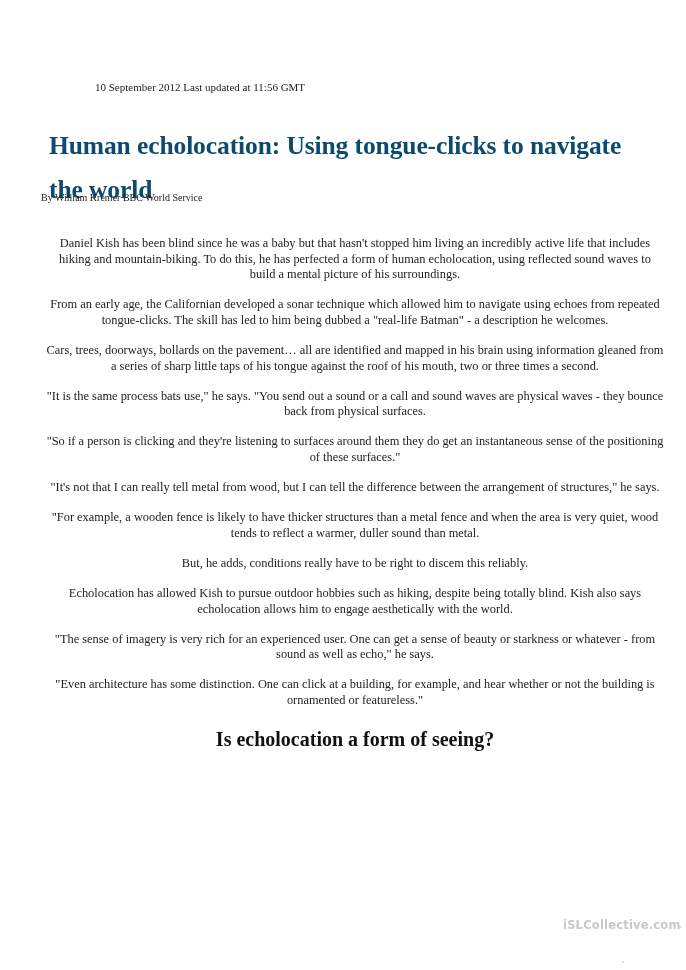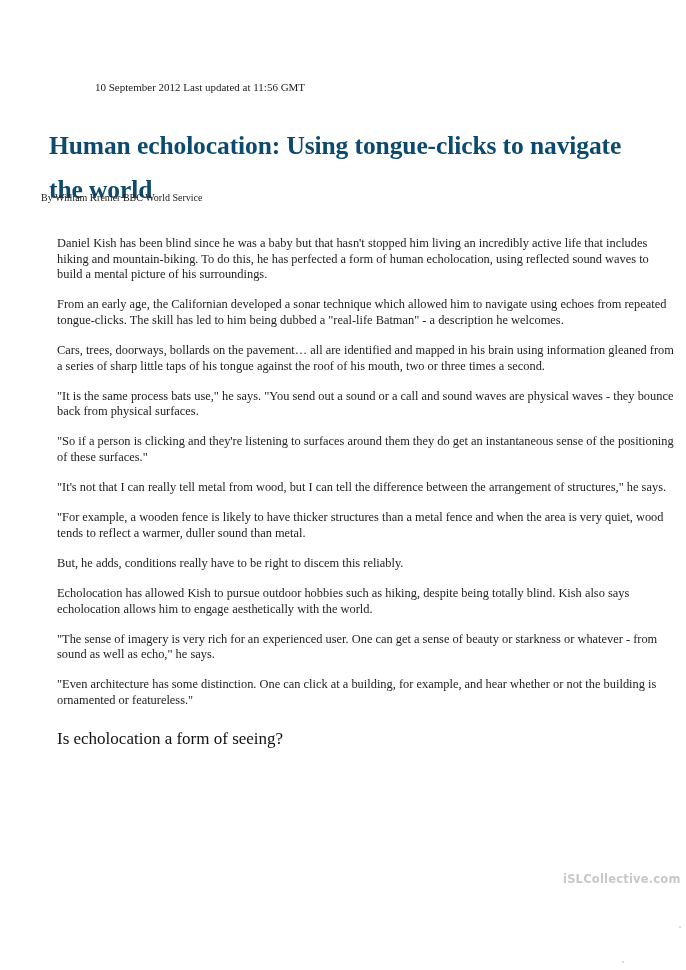--- a/index.html
+++ b/index.html
@@ -48,40 +48,41 @@
       top: 190px;
       left: 0;
       font-size: 10px;
       line-height: 15px;
       white-space: nowrap;
       color: #222;
     }
     .body-text {
       position: absolute;
       top: 236px;
-      left: 16px;
+      left: 4px;
       width: 620px;
+      text-align: center;
     }
     .para {
       margin: 0 0 14.5px 0;
       font-size: 12.4px;
       line-height: 15.6px;
       color: #222;
     }
     .subheading {
       margin: 20px 0 0 0;
-      font-size: 17px;
+      font-size: 20px;
       line-height: 22px;
-      font-weight: normal;
+      font-weight: bold;
       color: #111;
     }
     .watermark {
       position: absolute;
       left: 563px;
-      top: 872px;
+      top: 918px;
       font-family: "DejaVu Sans", "Liberation Sans", sans-serif;
       font-weight: bold;
       font-size: 11.5px;
       color: #c8c8c8;
       letter-spacing: 0.2px;
       white-space: nowrap;
     }
     .speck {
       position: absolute;
       width: 2px;

